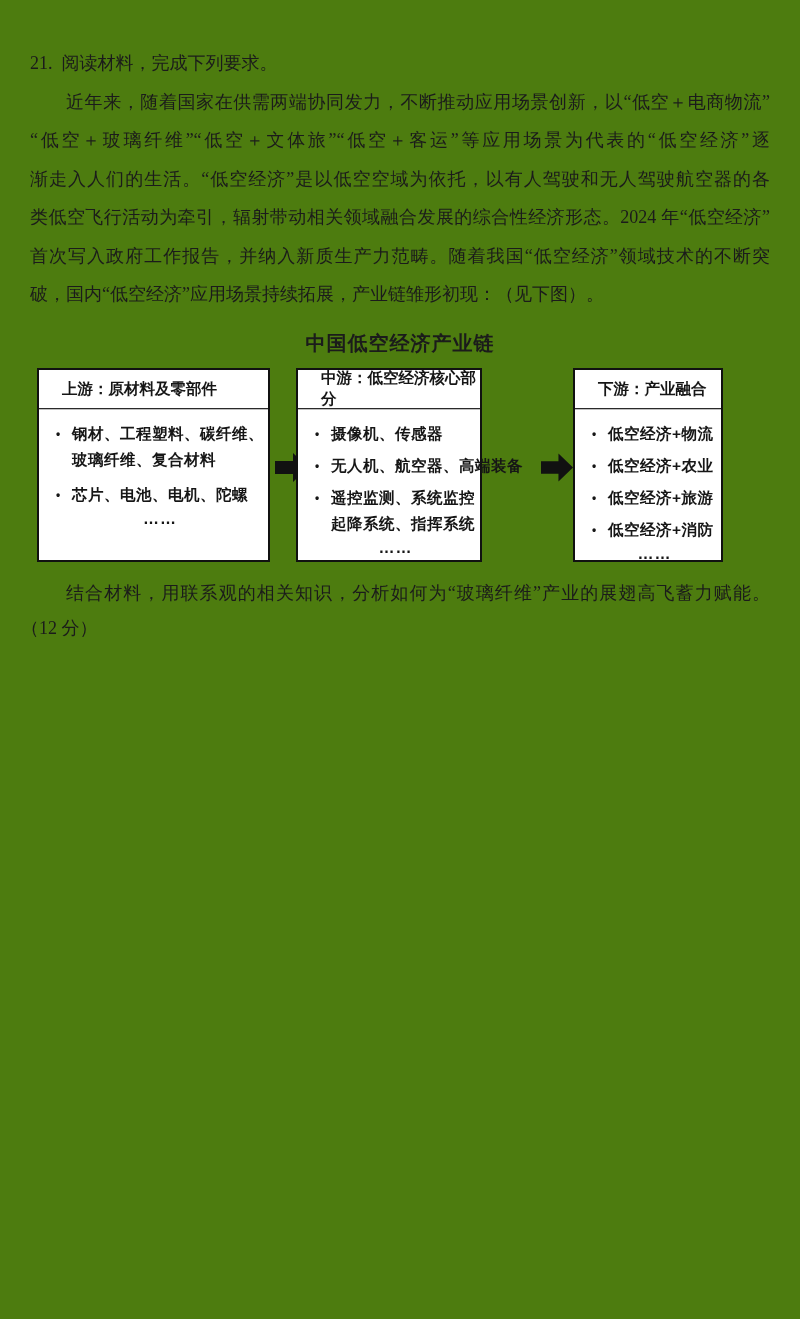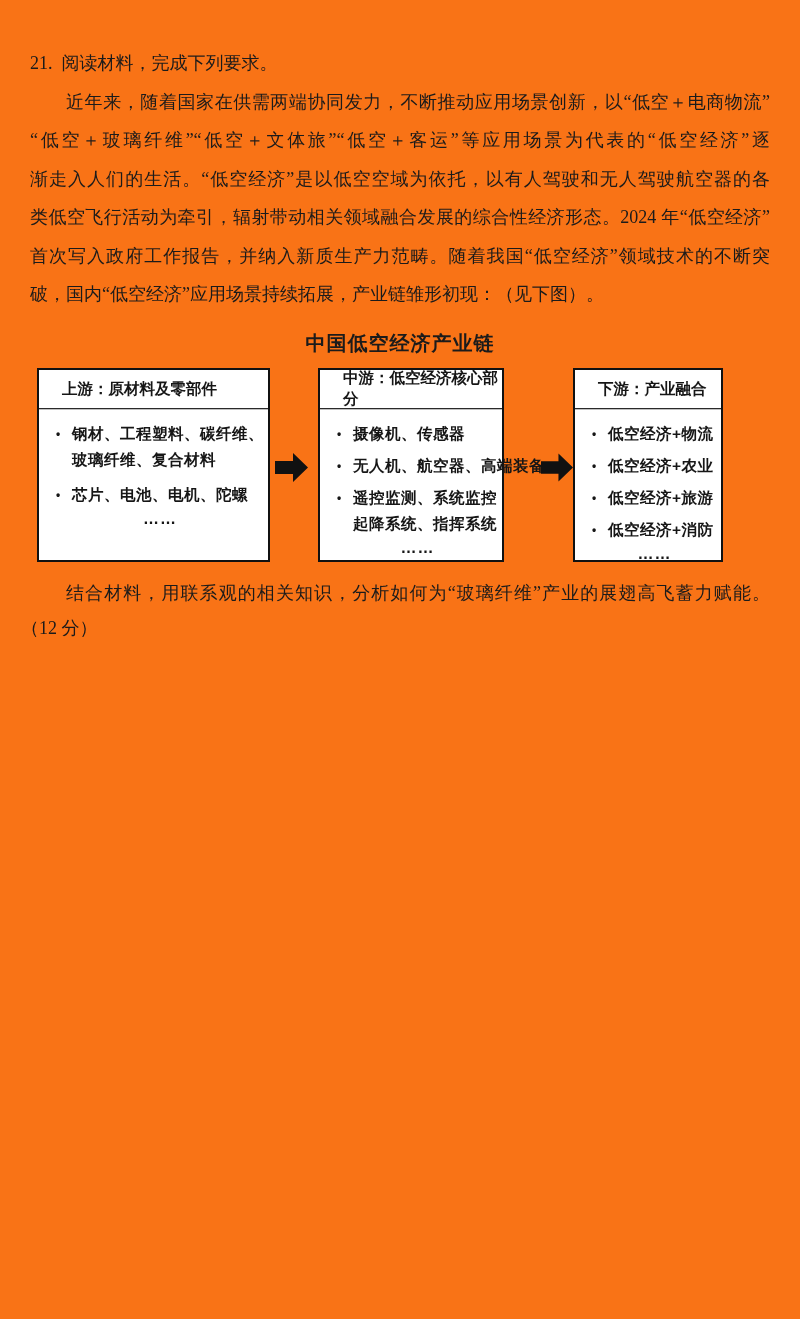--- a/index.html
+++ b/index.html
@@ -1,17 +1,17 @@
 <!DOCTYPE html>
 <html><head>
 <meta charset="utf-8">
 <style>
   html,body{margin:0;padding:0;background:#ffffff;}
   .page{
-    position:relative;width:800px;height:1319px;background:#f97316;
+    position:relative;width:800px;height:1319px;background:#4d7c0f;
     color:#1b1b1b;font-family:"Liberation Serif",serif;overflow:hidden;
   }
   
   .qline{position:absolute;left:30px;top:51px;font-size:18px;white-space:nowrap;}
   .qline .qnum{margin-right:9px;}
   .mline{
     position:absolute;left:30px;width:740px;box-sizing:border-box;
     font-size:18px;line-height:24px;
   }
   .jl{text-align:justify;text-align-last:justify;}
@@ -21,21 +21,21 @@
     position:absolute;left:0;top:330px;width:800px;text-align:center;
     font-family:"Liberation Sans",sans-serif;font-weight:bold;font-size:20px;
     letter-spacing:1px;
   }
   .box{
     position:absolute;top:368px;height:194px;box-sizing:border-box;
     border:2px solid #111;background:#fff;
     font-family:"Liberation Sans",sans-serif;font-weight:bold;color:#161616;
   }
   .box1{left:37px;width:233px;}
-  .box2{left:318px;width:186px;}
+  .box2{left:296px;width:186px;}
   .box3{left:573px;width:150px;}
   .box-header{
     height:38px;display:flex;align-items:center;
     padding-left:23px;font-size:15.5px;
     border-bottom:1px solid #2a2a2a;
   }
   .box-body{
     border-top:1px solid #bfbfbf;
     padding:11px 4px 0 17px;font-size:15.5px;
   }

